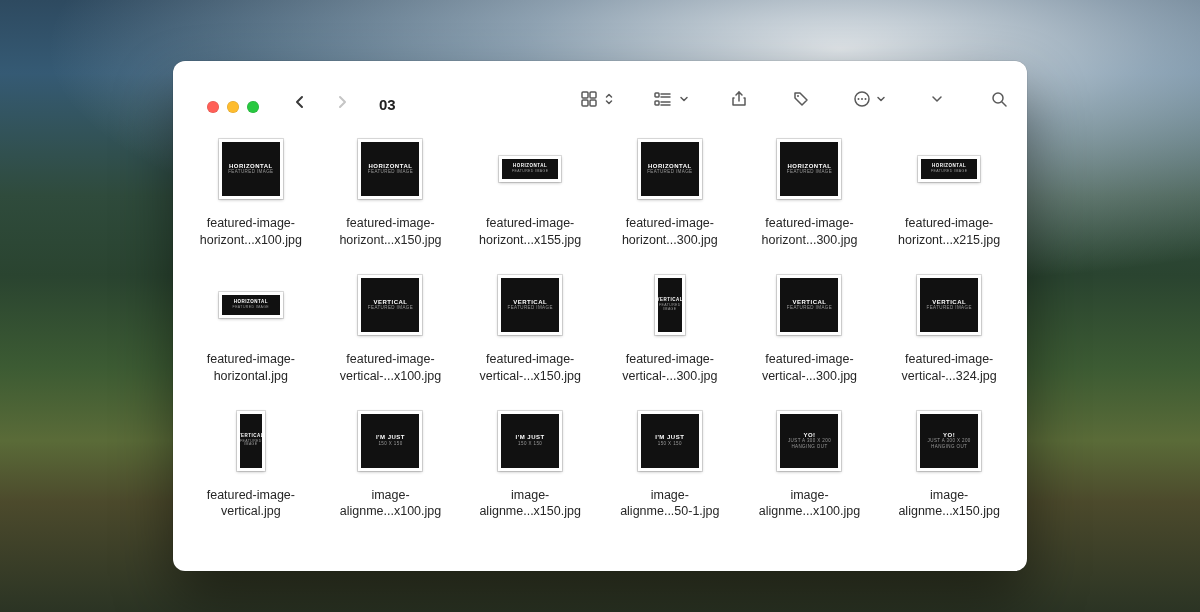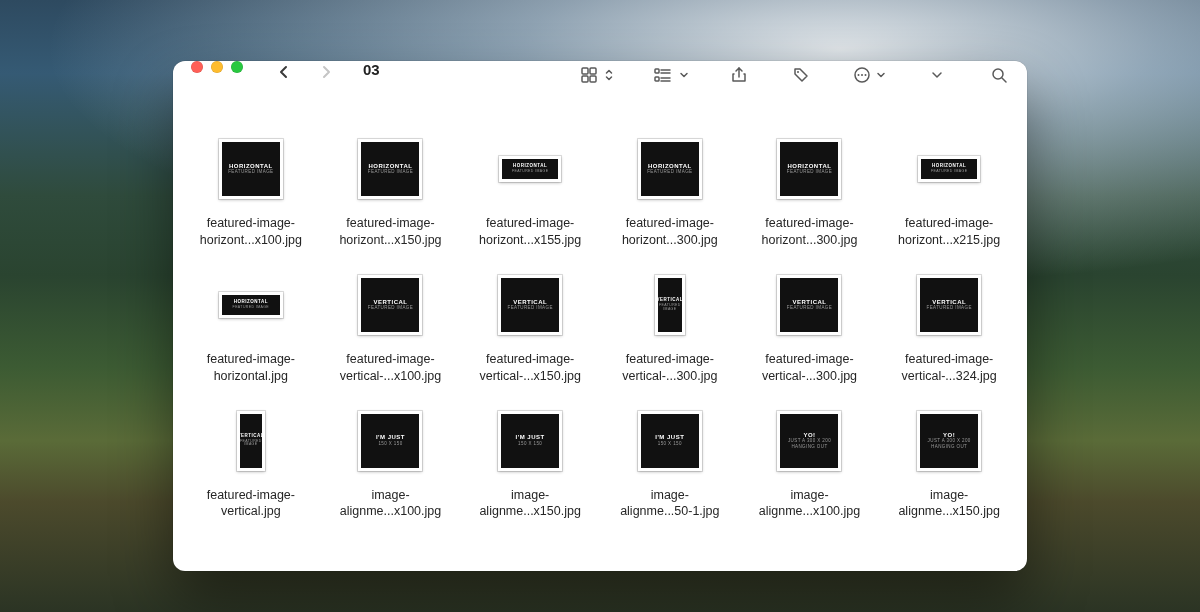--- a/index.html
+++ b/index.html
@@ -15,23 +15,24 @@
     position: absolute; left: 173px; top: 61px;
     width: 854px; height: 510px;
     background: #ffffff;
     border-radius: 12px;
     box-shadow: 0 28px 60px rgba(0,0,0,0.45), 0 0 0 0.5px rgba(0,0,0,0.12);
     display: flex; flex-direction: column;
     overflow: hidden;
   }
   .titlebar {
     height: 52px; flex: 0 0 52px;
-    display: flex; align-items: flex-start;
+    display: flex; align-items: flex-end;
     padding: 0 14px 0 18px;
     gap: 20px;
+    margin-left: 16px;
   }
   .traffic { display: flex; gap: 8px; margin-right: 10px; }
   .dot { width: 12px; height: 12px; border-radius: 50%; box-shadow: inset 0 0 0 0.5px rgba(0,0,0,0.15); }
   .dot.red    { background:#ff5f57; }
   .dot.yellow { background:#febc2e; }
   .dot.green  { background:#28c840; }
 
   .nav-btn { width:22px; height:22px; display:flex; align-items:center; justify-content:center; color:#3b3b3b; }
   .nav-btn.disabled { color:#c5c5c5; }
 

